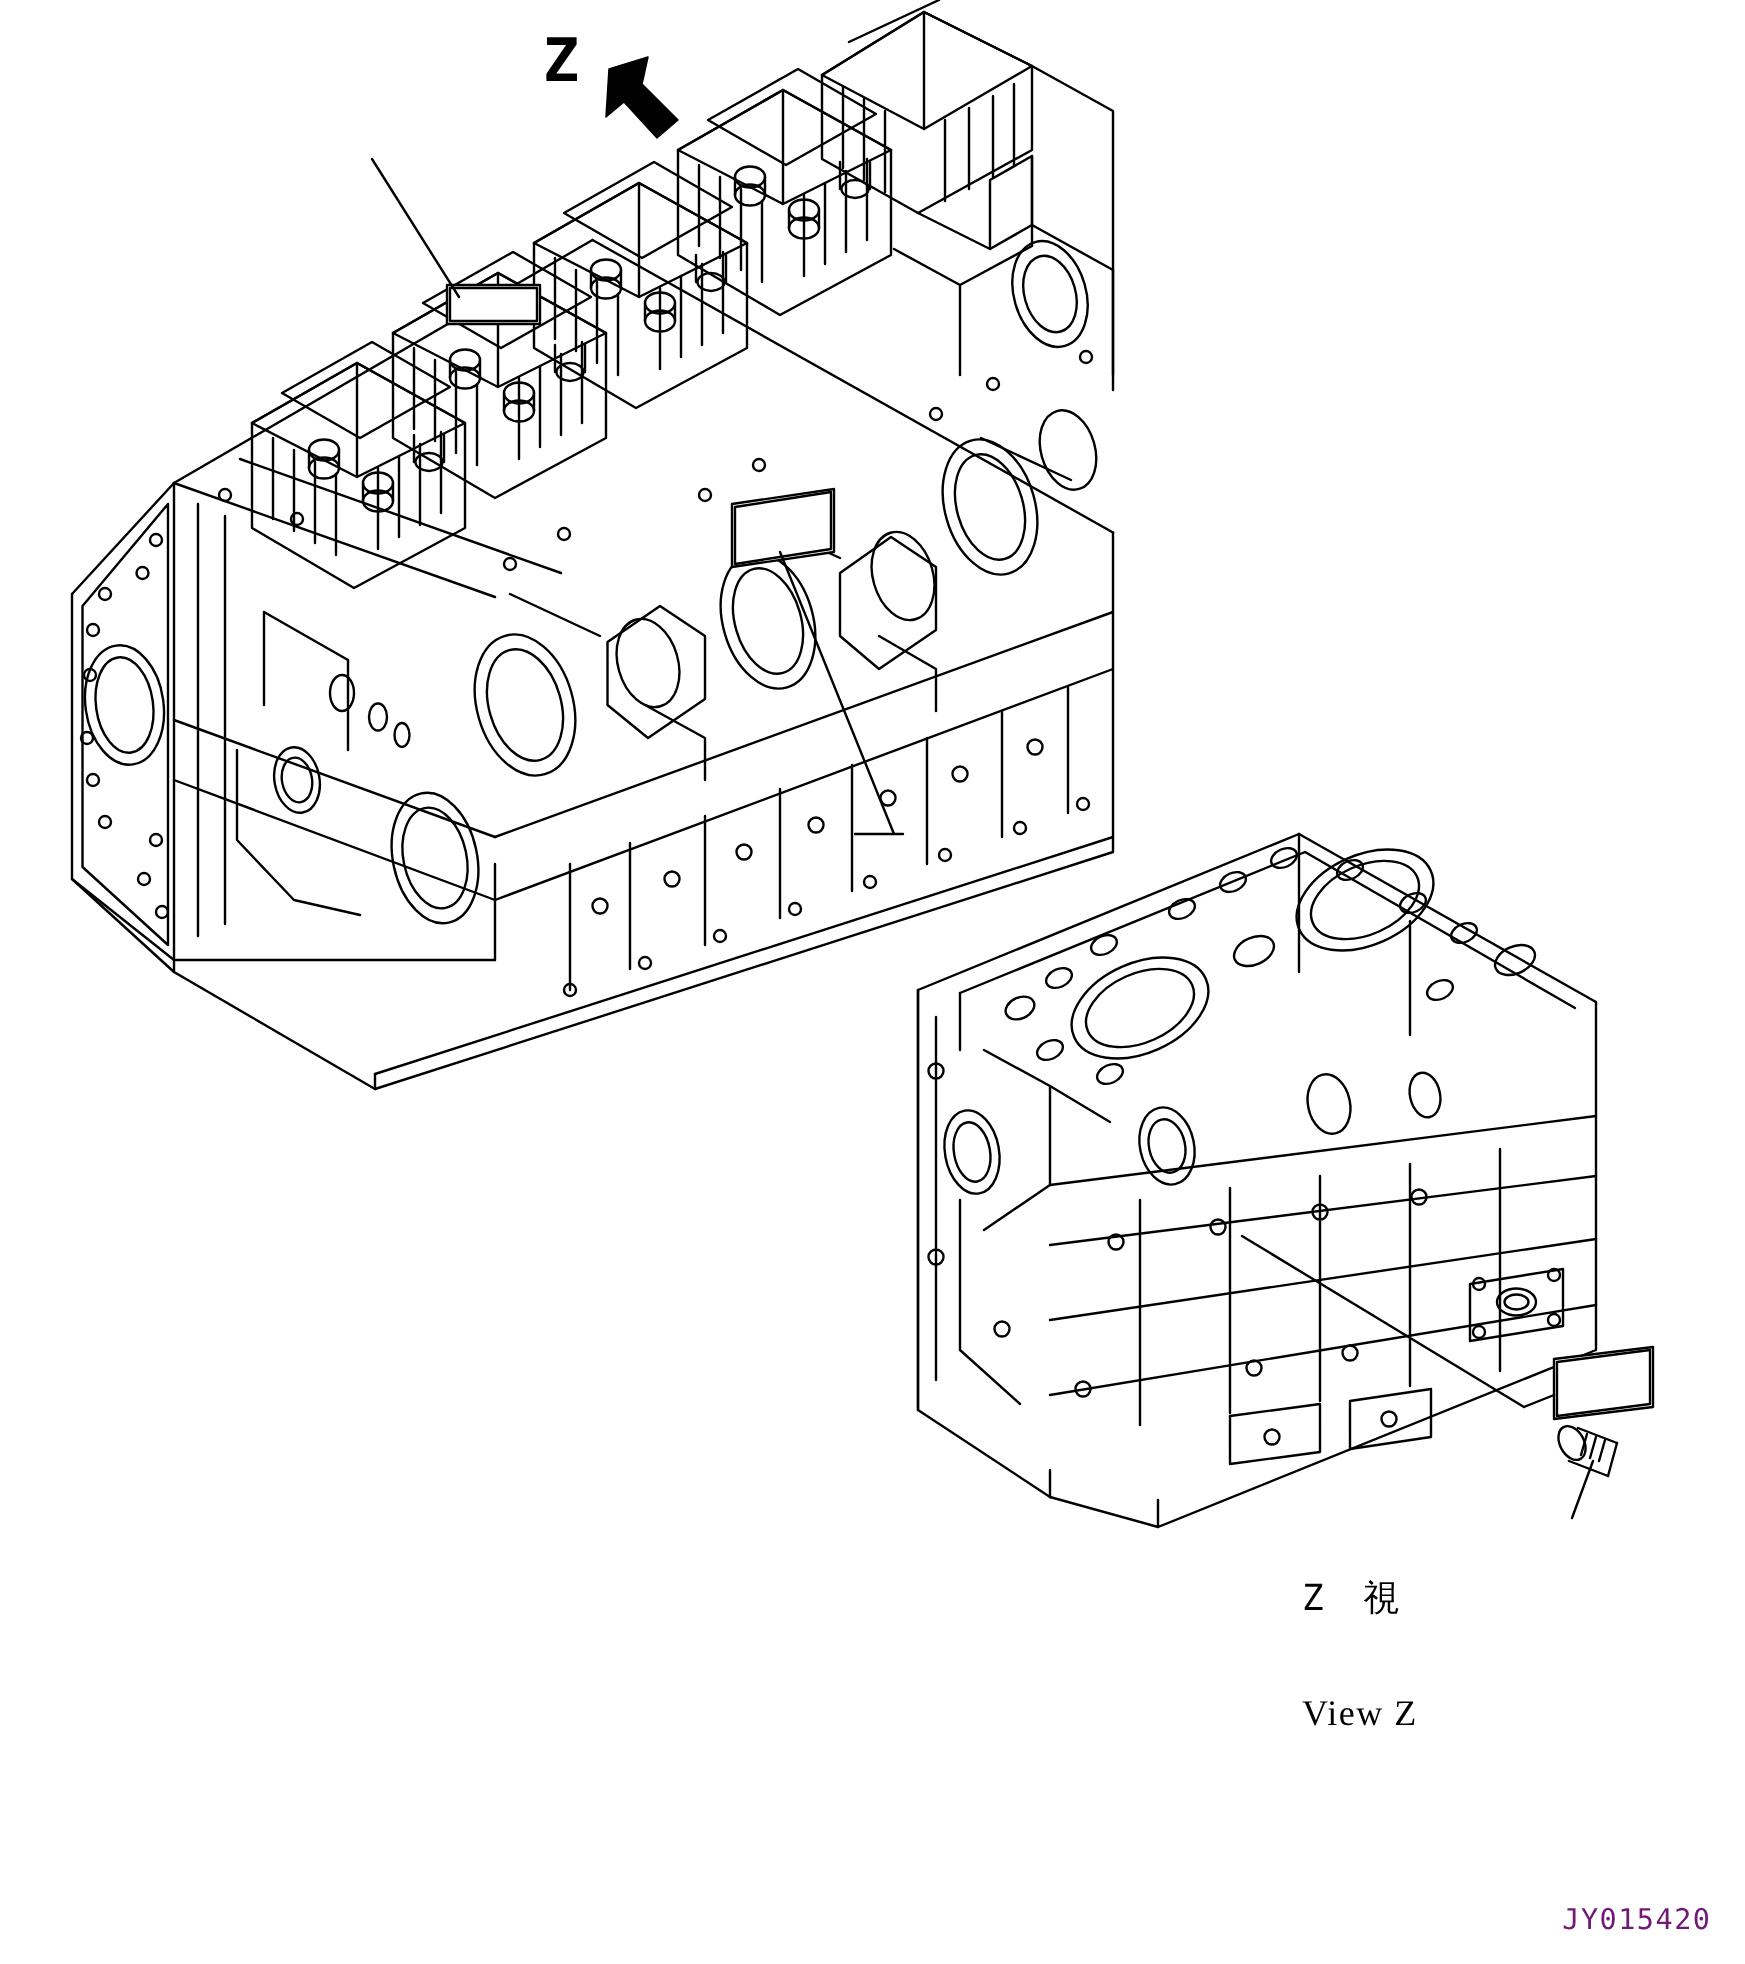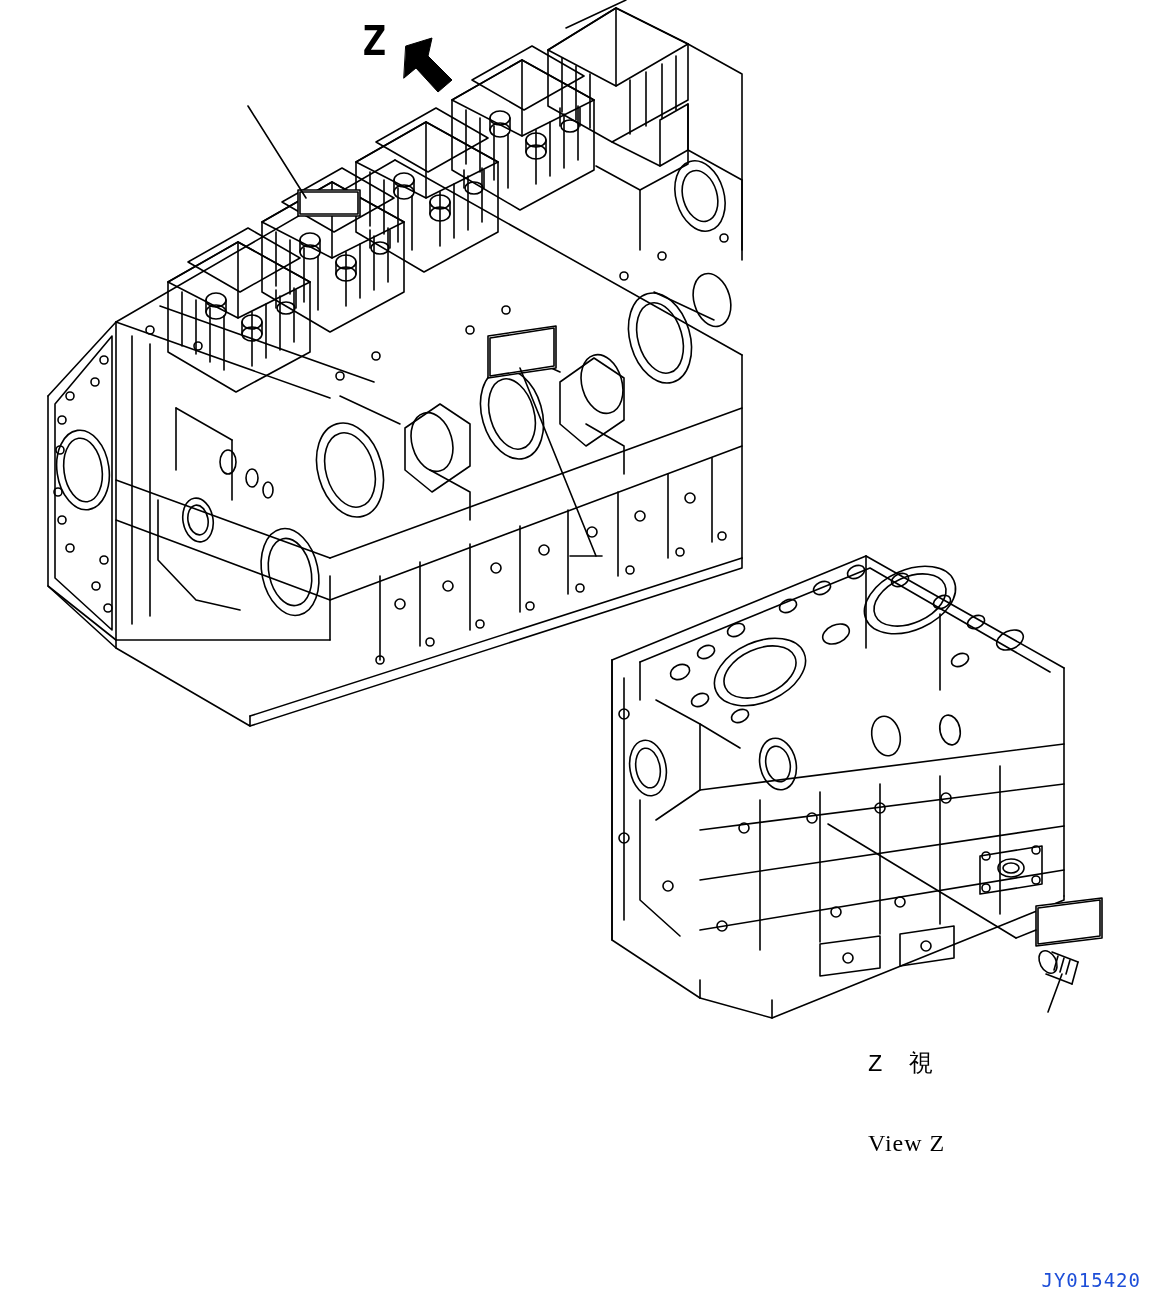--- a/index.html
+++ b/index.html
@@ -29,42 +29,41 @@
     left: 868px;
     top: 1000px;
     font-family: "DejaVu Sans Mono", monospace;
     font-size: 24px;
     line-height: 26px;
     letter-spacing: 1px;
   }
   #view-z-label .jp {
     display: block;
     letter-spacing: 6px;
-    font-family: Liberation Mono, monospace;
   }
   #view-z-label .en {
     display: block;
     letter-spacing: 1px;
     font-family: Liberation Serif, serif;
   }
   #z-arrow-label {
     left: 362px;
     top: 18px;
     font-family: "DejaVu Sans Mono", monospace;
     font-size: 40px;
     font-weight: bold;
   }
   #drawing-number {
     position: absolute;
     right: 22px;
     bottom: 18px;
     font-family: "DejaVu Sans Mono", monospace;
     font-size: 19px;
     letter-spacing: 1px;
-    color: #1d4ed8;
+    color: #701a75;
   }
   svg {
     display: block;
   }
 </style>
 </head>
 <body>
 
 <div id="diagram-root">
 

